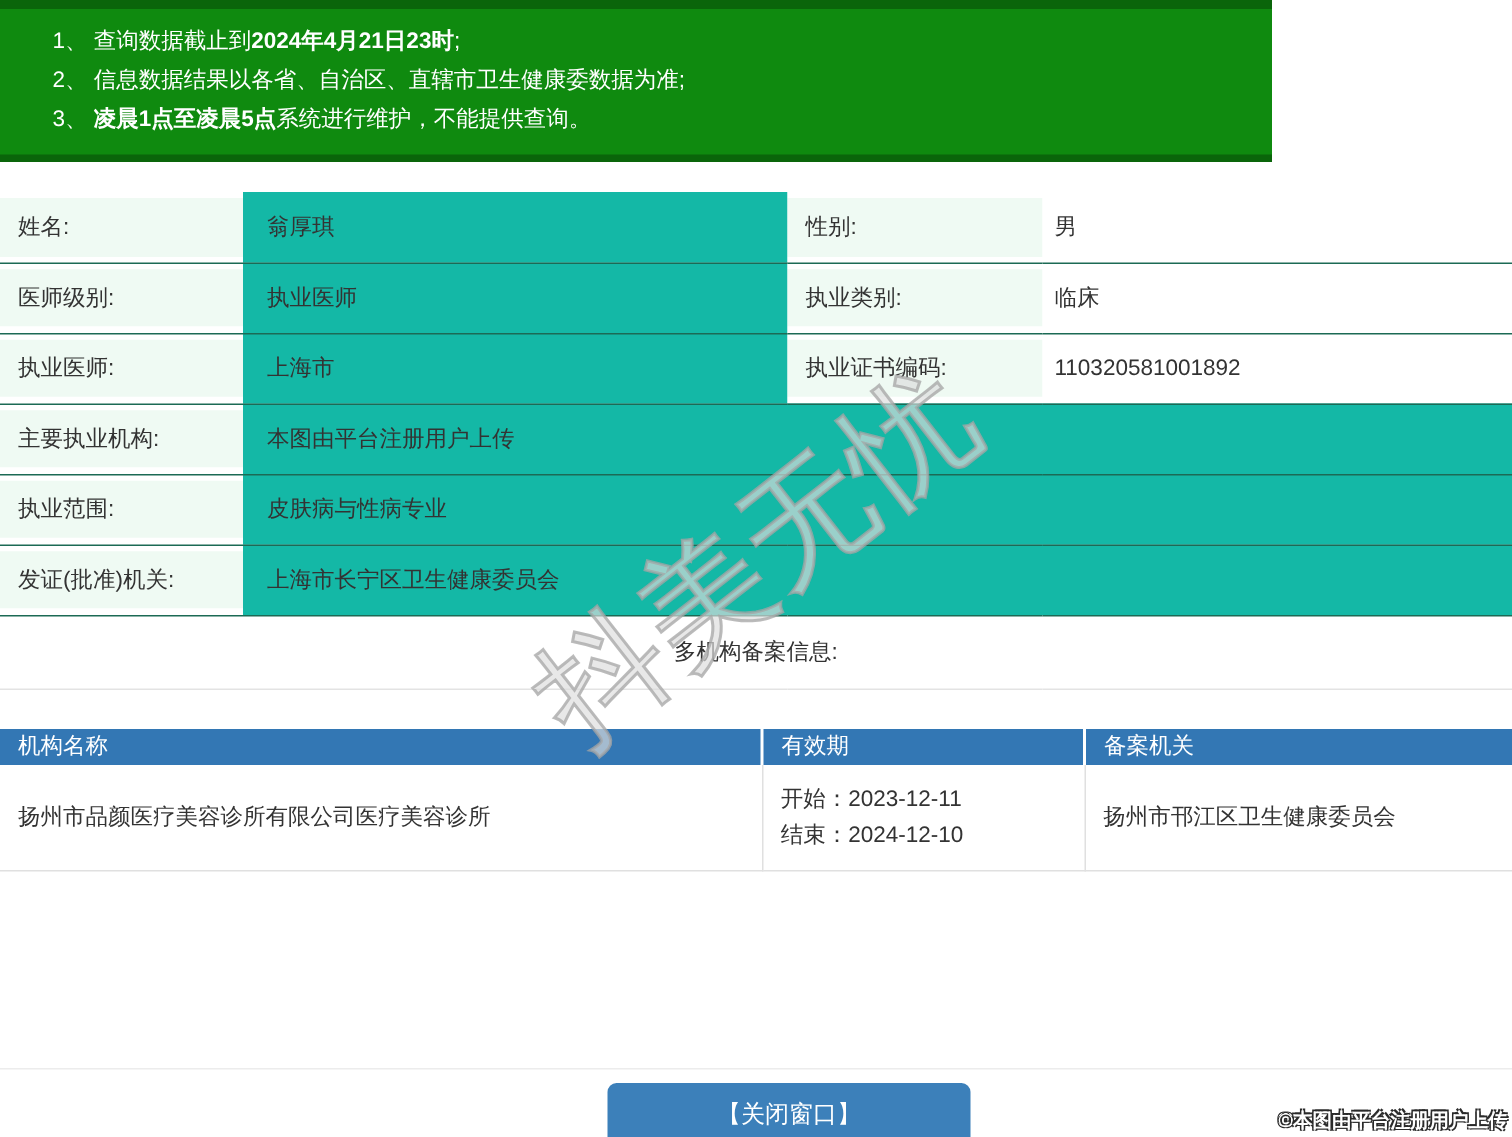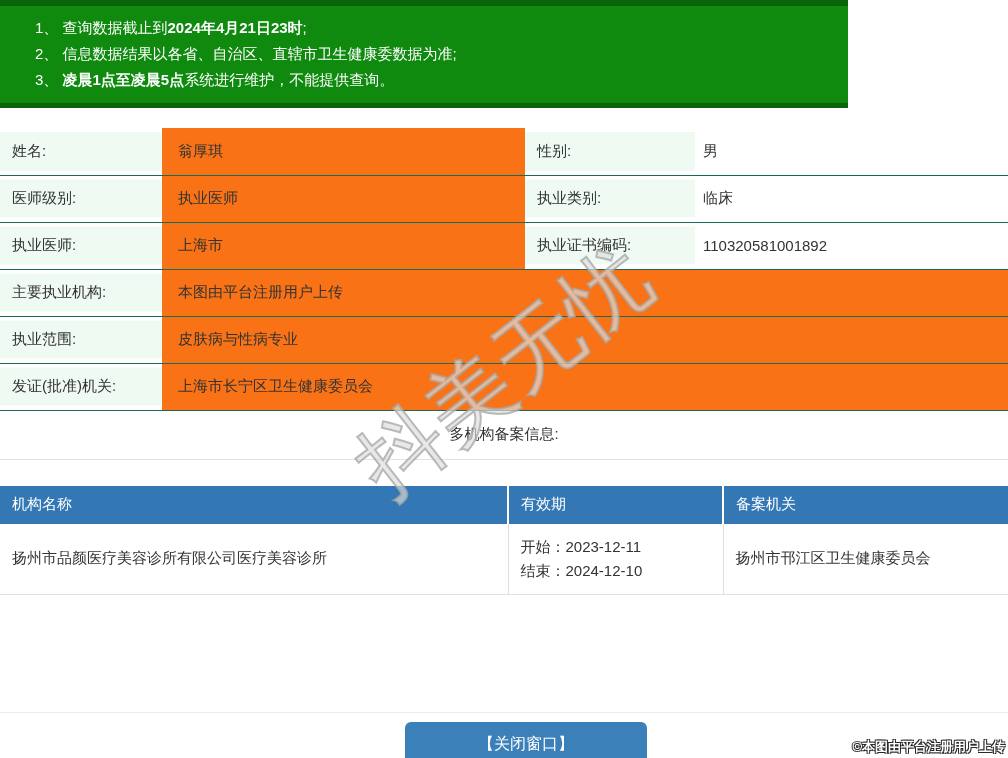--- a/index.html
+++ b/index.html
@@ -42,21 +42,21 @@
     color: #333333;
     margin-left: 15px;
   }
   table.info td.lbl {
     background: linear-gradient(to bottom,
       #ffffff 0px, #ffffff 4px,
       #effaf3 4px, #effaf3 calc(100% - 4px),
       #ffffff calc(100% - 4px), #ffffff 100%);
     padding-left: 12px;
   }
-  table.info td.val  { padding-left: 16px; background: #f97316; }
+  table.info td.val  { padding-left: 16px; background: #14b8a6; }
   table.info td.val2 { padding-left: 8px;  background: #ffffff; }
   table.info td.section {
     text-align: center;
     font-weight: normal;
     height: 49px;
     border-bottom: 1px solid #e3e3e3;
   }
   .col-l1 { width: 162px; } .col-v1 { width: 363px; }
   .col-l2 { width: 170px; } .col-v2 { width: 313px; }
 
@@ -66,21 +66,21 @@
     border-collapse: collapse;
     table-layout: fixed;
     margin-top: 26px;
     font-size: 15px;
   }
   table.filing th {
     background: #3377b4;
     color: #ffffff;
     font-weight: normal;
     text-align: left;
-    height: 38px;
+    height: 24px;
     padding-left: 12px;
     border-right: 2px solid #ffffff;
   }
   table.filing th:last-child { border-right: none; }
   table.filing td {
     height: 71px;
     vertical-align: middle;
     border-bottom: 1px solid #e0e0e0;
     border-right: 1px solid #e0e0e0;
     padding-left: 12px;

